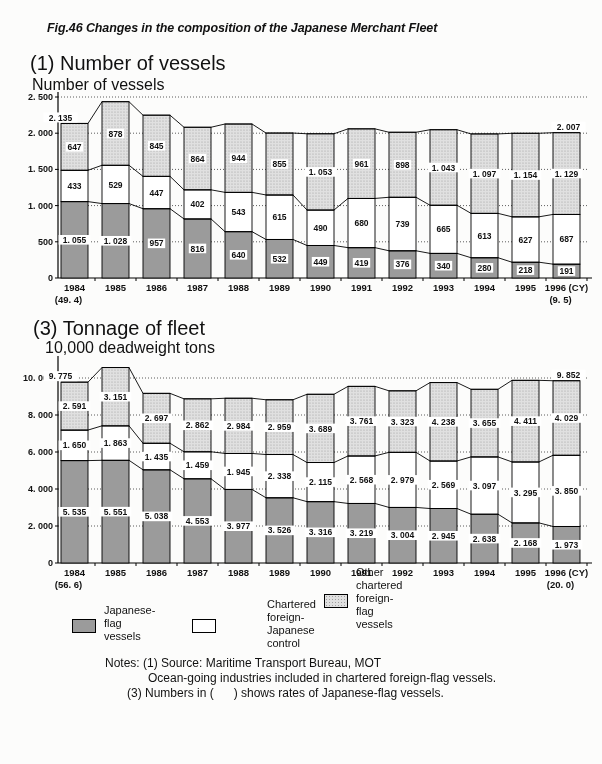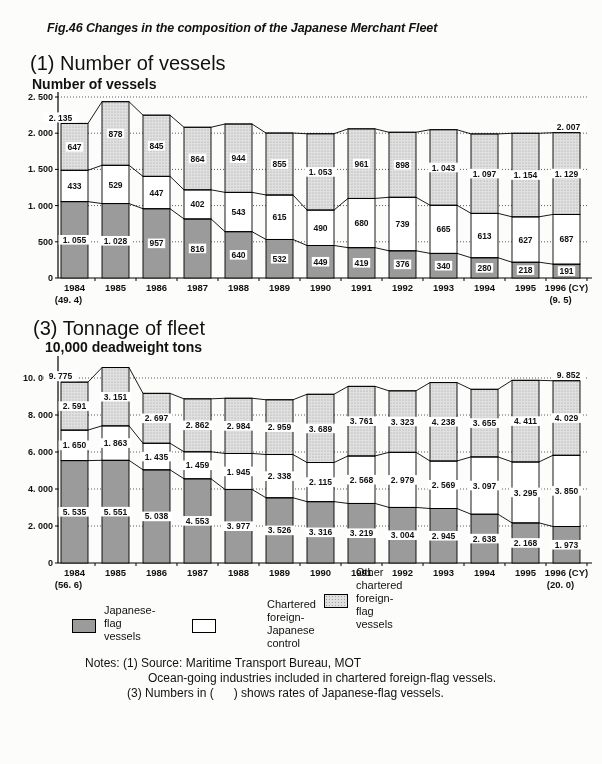--- a/index.html
+++ b/index.html
@@ -6,21 +6,21 @@
   body{
     width:602px;height:764px;position:relative;overflow:hidden;
     background:#fcfcfb;color:#111;
     font-family:"Liberation Sans",sans-serif;
   }
   .abs{position:absolute;}
   #figure-title{left:47px;top:21px;font-size:12.5px;font-weight:bold;letter-spacing:-0.1px;font-style:italic;}
   .section-heading{font-size:20px;font-weight:normal;letter-spacing:0;}
   #heading-1{left:30px;top:52px;}
   #heading-2{left:33px;top:317px;}
-  .unit-label{font-size:14px;font-weight:bold;}
+  .unit-label{font-size:16px;font-weight:normal;}
   #unit-1{left:32px;top:76px;}
   #unit-2{left:45px;top:339px;}
   svg{position:absolute;left:0;overflow:visible;}
   #chart1{top:88px;}
   #chart2{top:352px;}
   .tick{font:bold 9px "Liberation Sans",sans-serif;fill:#111;}
   .year{font:bold 9.5px "Liberation Sans",sans-serif;fill:#111;}
   .val{font:bold 8.5px "Liberation Sans",sans-serif;fill:#111;}
   #legend{left:0;top:0;}
   .legend-item{position:absolute;display:flex;align-items:center;}
@@ -422,16 +422,16 @@
     </div>
     <div class="legend-item" style="left: 324px; top: 566px;">
       <div class="swatch stipple"></div>
       <div class="legend-text">
         <div>Other chartered foreign-</div>
         <div>flag vessels</div>
       </div>
     </div>
   </div>
 <div class="abs" id="notes">
-    <div class="note-line" style="padding-left: 0px;">Notes: (1) Source: Maritime Transport Bureau, MOT</div>
+    <div class="note-line" style="padding-left: 0px; margin-left: 20px;">Notes: (1) Source: Maritime Transport Bureau, MOT</div>
     <div class="note-line" style="padding-left: 63px;">Ocean-going industries included in chartered foreign-flag vessels.</div>
     <div class="note-line" style="padding-left: 42px;">(3) Numbers in (&nbsp;&nbsp;&nbsp;&nbsp;&nbsp;&nbsp;) shows rates of Japanese-flag vessels.</div>
   </div>
 
 </body></html>

